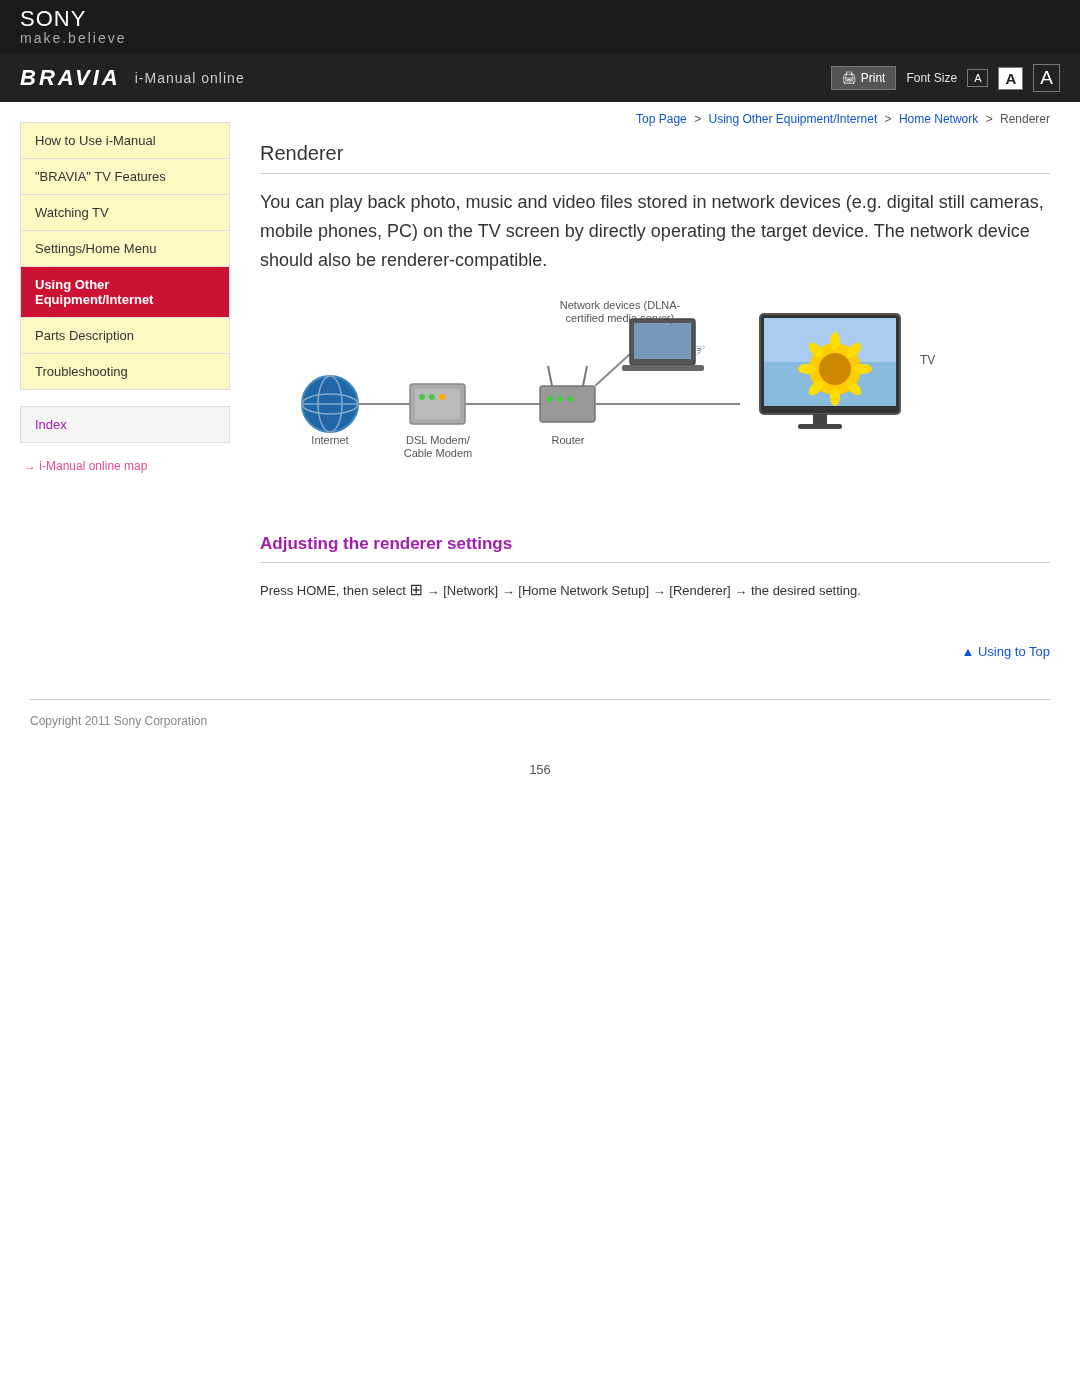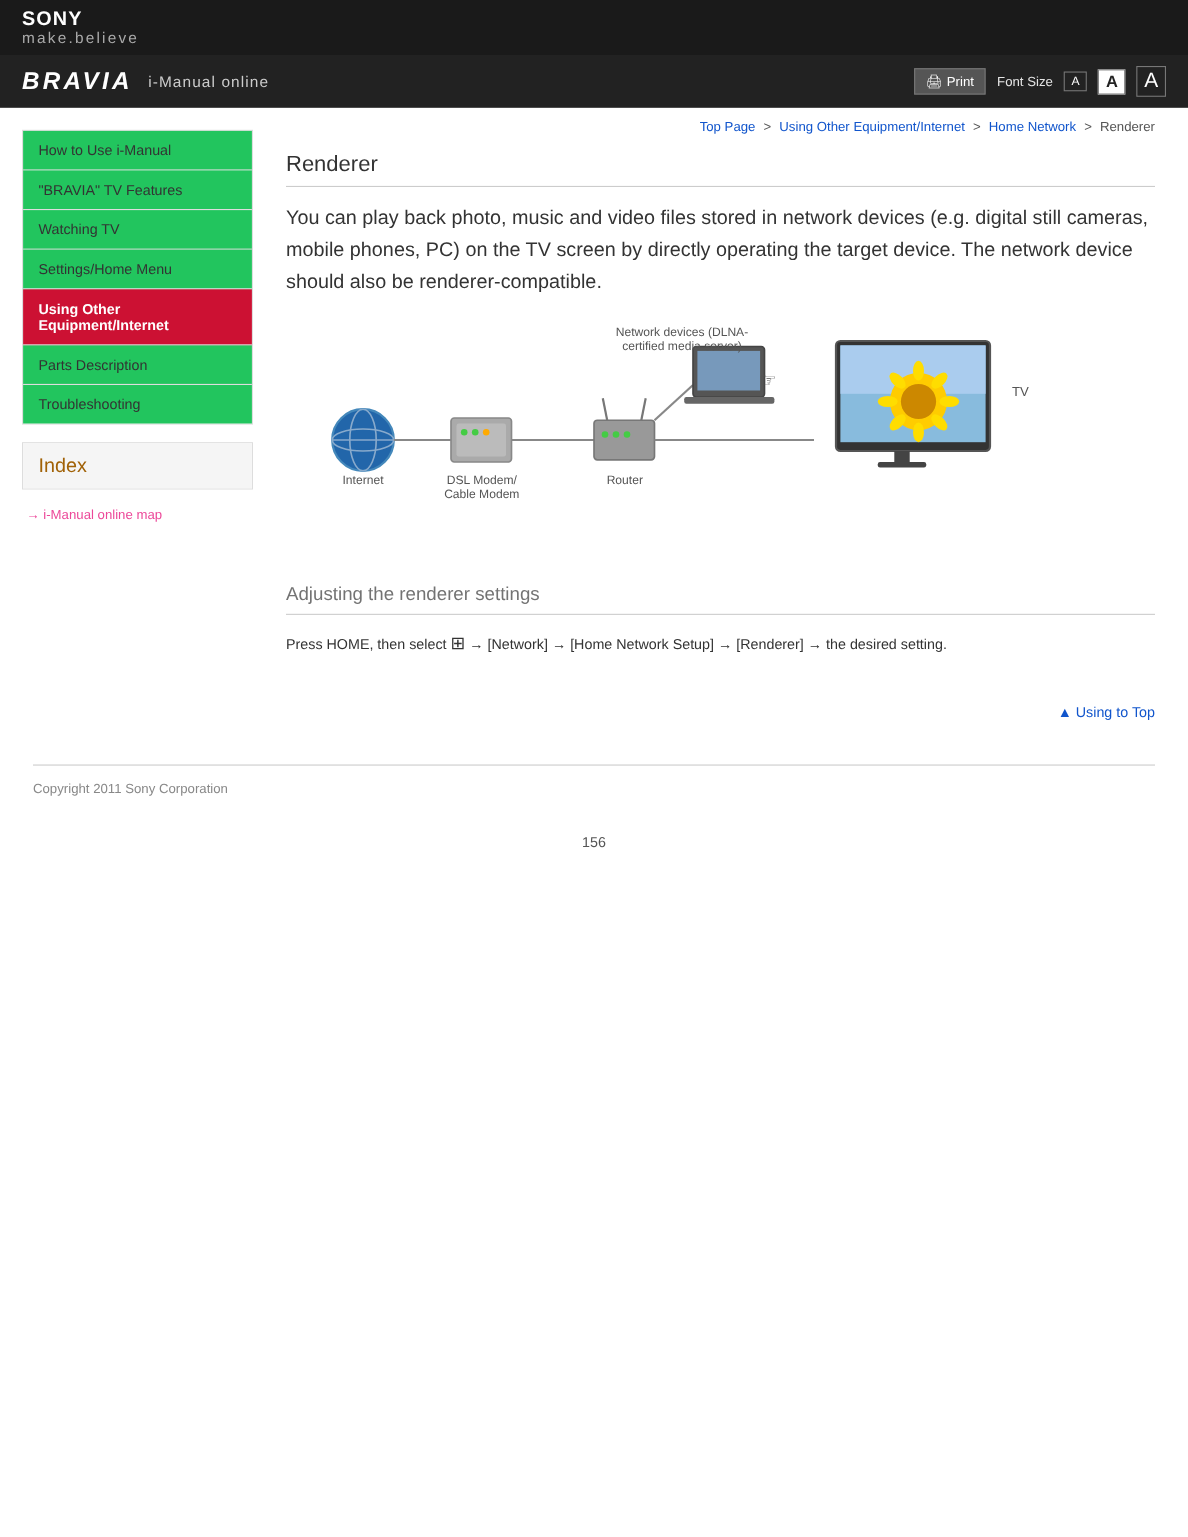--- a/index.html
+++ b/index.html
@@ -8,22 +8,22 @@
     
     .top-bar {
       background: #1a1a1a;
       padding: 8px 20px;
       display: flex;
       align-items: center;
       justify-content: space-between;
     }
     .sony-logo {
       color: white;
-      font-size: 18px;
-      font-weight: bold;
+      font-size: 22px;
+      font-weight: normal;
       letter-spacing: 1px;
       line-height: 1;
     }
     .sony-tagline {
       color: #aaa;
       font-size: 14px;
       letter-spacing: 2px;
     }
     .bravia-bar {
       background: #222;
@@ -98,37 +98,37 @@
     }
     .sidebar-nav {
       border: 1px solid #ddd;
     }
     .nav-item {
       padding: 10px 14px;
       border-bottom: 1px solid #ddd;
       cursor: pointer;
       font-size: 13px;
       color: #333;
-      background: #22c55e;
+      background: #fef9c3;
     }
     .nav-item.active {
       background: #cc1133;
       color: white;
       font-weight: bold;
     }
     .nav-item:last-child { border-bottom: none; }
 
     .index-section {
       margin-top: 16px;
       border: 1px solid #ddd;
     }
     .index-item {
       padding: 10px 14px;
-      font-size: 18px;
-      color: #a16207;
+      font-size: 13px;
+      color: #a21caf;
       background: #f5f5f5;
       cursor: pointer;
     }
 
     .manual-map-link {
       margin-top: 14px;
       padding-left: 4px;
     }
     .manual-map-link a {
       color: #ec4899;
@@ -173,22 +173,22 @@
     
     .diagram-container {
       margin: 20px 0;
       position: relative;
       height: 220px;
     }
 
     
     .section-title {
       font-size: 17px;
-      font-weight: normal;
-      color: #737373;
+      font-weight: bold;
+      color: #a21caf;
       border-bottom: 1px solid #ccc;
       padding-bottom: 8px;
       margin-bottom: 14px;
     }
 
     .settings-text {
       font-size: 13px;
       line-height: 1.6;
       color: #333;
     }

